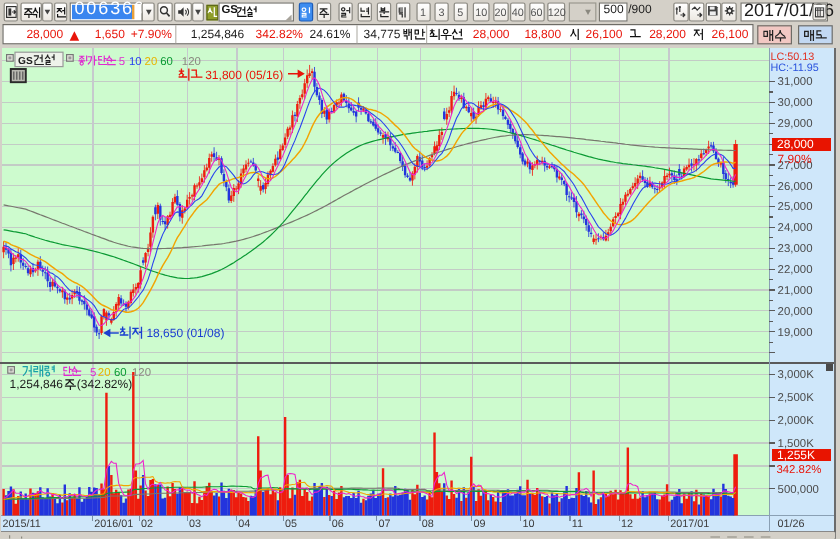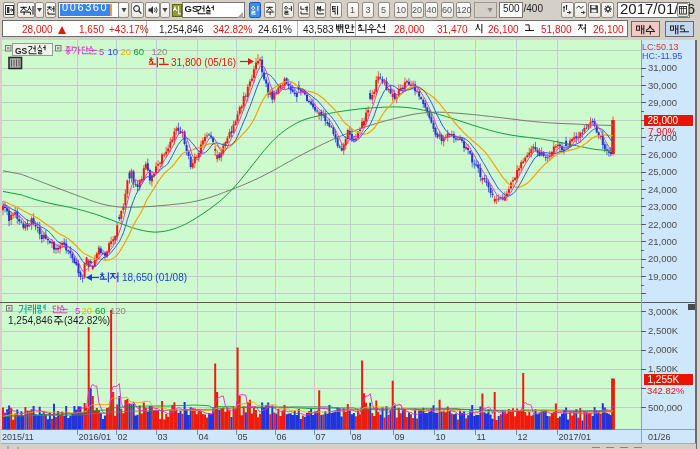--- a/index.html
+++ b/index.html
@@ -61,21 +61,21 @@
     <path d="M0,0h5l-2.5,4z" fill="#444"></path>
   </svg>
 <div class="b" style="left:45px;top:2px;width:11px;height:16px"></div>
 <svg style="position:absolute;left:46.8px;top:5.5px" width="8" height="10">
     <g fill="none" stroke="#111" stroke-width="1.19" stroke-linecap="square">
       <use href="#gjeon" transform="translate(0.0,0.0) scale(0.840)"></use>
     </g>
   </svg>
 <div class="fld" style="left:57.5px;top:2px;width:61px;height:16px"></div>
 <div style="position:absolute;left:59.5px;top:4px;width:50px;height:12px;background:#3a86ef"></div>
-<div class="t" style="left:62px;top:-1px;color:#fff;font-size:11px;letter-spacing:1.6px">006360</div>
+<div class="t" style="left:62px;top:-1px;color:#fff;font-size:15px;letter-spacing:1.6px">006360</div>
 <div style="position:absolute;left:109.5px;top:4px;width:2px;height:12px;background:#e8a13c"></div>
 <div class="b" style="left:118px;top:2px;width:11px;height:16px"></div>
 <svg style="position:absolute;left:120.5px;top:8px" width="6" height="5">
     <path d="M0.5,0h5l-2.5,4.5z" fill="#444"></path>
   </svg>
 <div class="b" style="left:130.5px;top:2px;width:13px;height:16px"></div>
 <svg style="position:absolute;left:133px;top:5px" width="9" height="10">
     <circle cx="3.6" cy="3.6" r="2.9" fill="none" stroke="#333" stroke-width="1.2"></circle>
     <path d="M5.8,5.8L8.3,8.6" stroke="#333" stroke-width="1.4"></path>
   </svg>
@@ -148,21 +148,21 @@
 <div class="b" style="left:410.5px;top:2px;width:13px;height:16px;line-height:14px;color:#555">20</div>
 <div class="b" style="left:425px;top:2px;width:13px;height:16px;line-height:14px;color:#555">40</div>
 <div class="b" style="left:440.5px;top:2px;width:13px;height:16px;line-height:14px;color:#555">60</div>
 <div class="b" style="left:455.5px;top:2px;width:15px;height:16px;line-height:14px;color:#555">120</div>
 <div style="position:absolute;left:473.5px;top:2px;width:23px;height:16px;background:#d4d0c8;border:1px solid #9a988f"></div>
 <svg style="position:absolute;left:487px;top:8px" width="6" height="5">
     <path d="M0.5,0h5l-2.5,4.5z" fill="#8a887f"></path>
   </svg>
 <div class="fld" style="left:499px;top:2px;width:24px;height:16px"></div>
 <div class="t blk" style="left:503px;top:-0.5px">500</div>
-<div class="t blk" style="left:523.5px;top:-0.5px">/400</div>
+<div class="t blk" style="left:523.5px;top:-0.5px">/900</div>
 <div class="b" style="left:560.5px;top:2px;width:13px;height:16px"></div>
 <svg style="position:absolute;left:562.0px;top:3.5px" width="10" height="12">
     <path d="M2,2v6M1,3.5h2M4.5,1v5M3.5,2h2" stroke="#333" fill="none"></path>
     <path d="M5,8.5h3.5M7,6.8 8.7,8.5 7,10.2" stroke="#333" fill="none"></path>
   </svg>
 <div class="b" style="left:574px;top:2px;width:13px;height:16px"></div>
 <svg style="position:absolute;left:575.5px;top:3.5px" width="10" height="12">
     <path d="M0.5,4l2.5-2 2,2.5L7.5,2" stroke="#333" fill="none"></path>
     <path d="M5,8.5h3.5M7,6.8 8.7,8.5 7,10.2" stroke="#333" fill="none"></path>
   </svg>
@@ -184,52 +184,52 @@
     <rect x="0.5" y="0.5" width="7" height="7.5" fill="none" stroke="#333"></rect>
     <path d="M0.5,2.5h7M2.5,0.5v7M4.5,0.5v7" stroke="#333" stroke-width="0.8"></path>
   </svg>
 <div id="r2"></div>
 <div class="sep" style="left:146px;top:21px"></div>
 <div class="sep" style="left:297px;top:21px"></div>
 <div class="sep" style="left:355px;top:21px"></div>
 <div class="t red" style="left:22px;top:20.5px">28,000</div>
 <div style="position:absolute;left:58px;top:26px;width:0;height:0;border-left:4.5px solid transparent;border-right:4.5px solid transparent;border-bottom:8px solid #e8150a"></div>
 <div class="t red" style="left:79px;top:20.5px">1,650</div>
-<div class="t red" style="left:109px;top:20.5px">+43.17%</div>
+<div class="t red" style="left:109px;top:20.5px">+7.90%</div>
 <div class="t blk" style="left:159px;top:20.5px">1,254,846</div>
 <div class="t red" style="left:213px;top:20.5px">342.82%</div>
 <div class="t blk" style="left:258px;top:20.5px">24.61%</div>
-<div class="t blk" style="left:303px;top:20.5px">43,583</div>
+<div class="t blk" style="left:303px;top:20.5px">34,775</div>
 <svg style="position:absolute;left:336px;top:24px" width="19" height="10">
     <g fill="none" stroke="#111" stroke-width="1.11" stroke-linecap="square">
       <use href="#gbaek" transform="translate(0.0,0.0) scale(0.900)"></use>
       <use href="#gman" transform="translate(9.4,0.0) scale(0.900)"></use>
     </g>
   </svg>
 <svg style="position:absolute;left:358px;top:24px" width="29" height="10">
     <g fill="none" stroke="#111" stroke-width="1.11" stroke-linecap="square">
       <use href="#gchoe" transform="translate(0.0,0.0) scale(0.900)"></use>
       <use href="#gu" transform="translate(9.4,0.0) scale(0.900)"></use>
       <use href="#gseon" transform="translate(18.8,0.0) scale(0.900)"></use>
     </g>
   </svg>
 <div class="t red" style="left:394px;top:20.5px">28,000</div>
-<div class="t red" style="left:437px;top:20.5px">31,470</div>
+<div class="t red" style="left:437px;top:20.5px">18,800</div>
 <svg style="position:absolute;left:475px;top:24px" width="10" height="10">
     <g fill="none" stroke="#111" stroke-width="1.11" stroke-linecap="square">
       <use href="#gsi" transform="translate(0.0,0.0) scale(0.900)"></use>
     </g>
   </svg>
 <div class="t red" style="left:488px;top:20.5px">26,100</div>
 <svg style="position:absolute;left:525px;top:24px" width="10" height="10">
     <g fill="none" stroke="#111" stroke-width="1.11" stroke-linecap="square">
       <use href="#ggo" transform="translate(0.0,0.0) scale(0.900)"></use>
     </g>
   </svg>
-<div class="t red" style="left:541px;top:20.5px">51,800</div>
+<div class="t red" style="left:541px;top:20.5px">28,200</div>
 <svg style="position:absolute;left:578px;top:24px" width="10" height="10">
     <g fill="none" stroke="#111" stroke-width="1.11" stroke-linecap="square">
       <use href="#gjeo" transform="translate(0.0,0.0) scale(0.900)"></use>
     </g>
   </svg>
 <div class="t red" style="left:593px;top:20.5px">26,100</div>
 <div style="position:absolute;left:630.5px;top:21px;width:29px;height:16px;background:#f2c8c3;border:1px solid #6e6c66"></div>
 <svg style="position:absolute;left:635.5px;top:24.5px" width="20" height="10">
     <g fill="none" stroke="#222" stroke-width="1.17" stroke-linecap="square">
       <use href="#gmae" transform="translate(0.0,0.0) scale(0.900)"></use>

